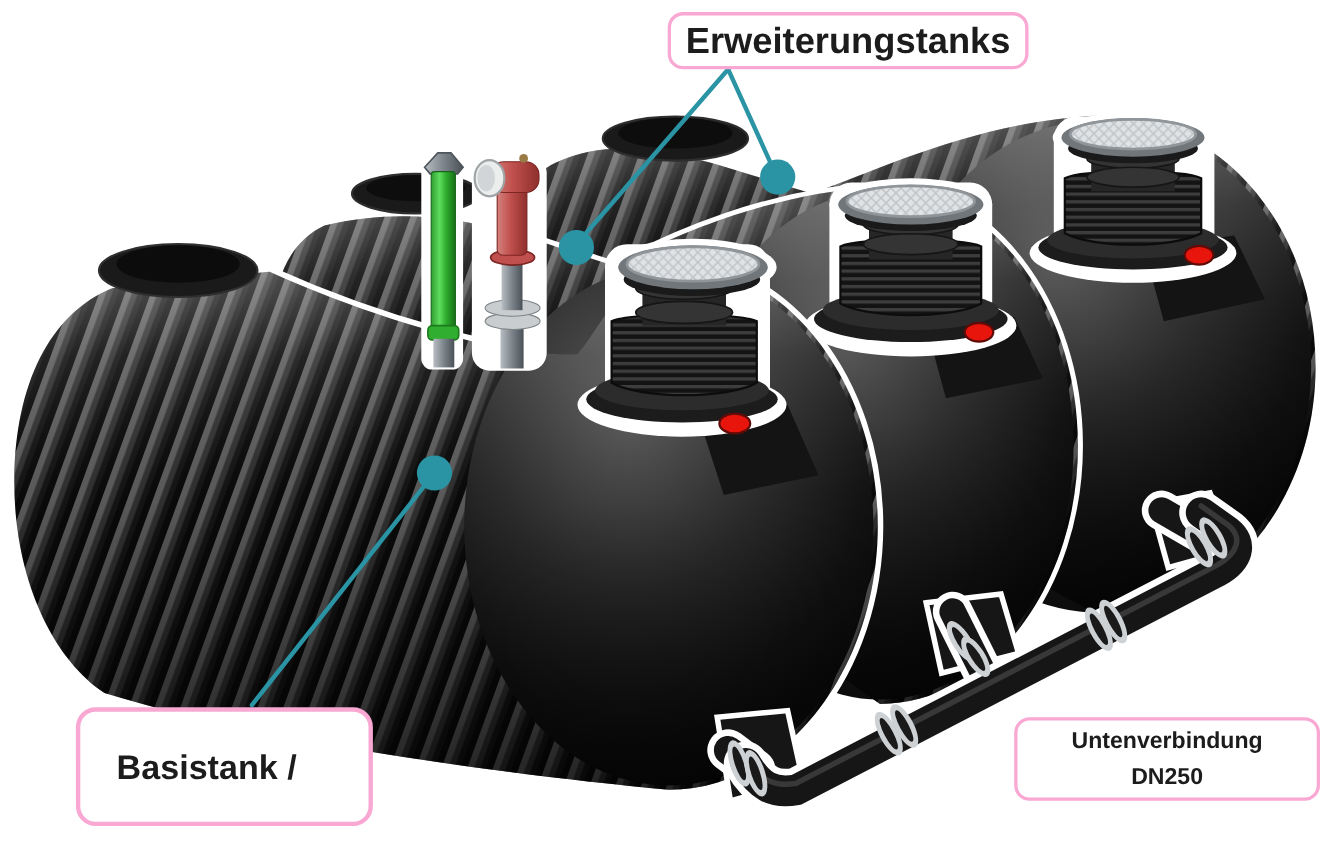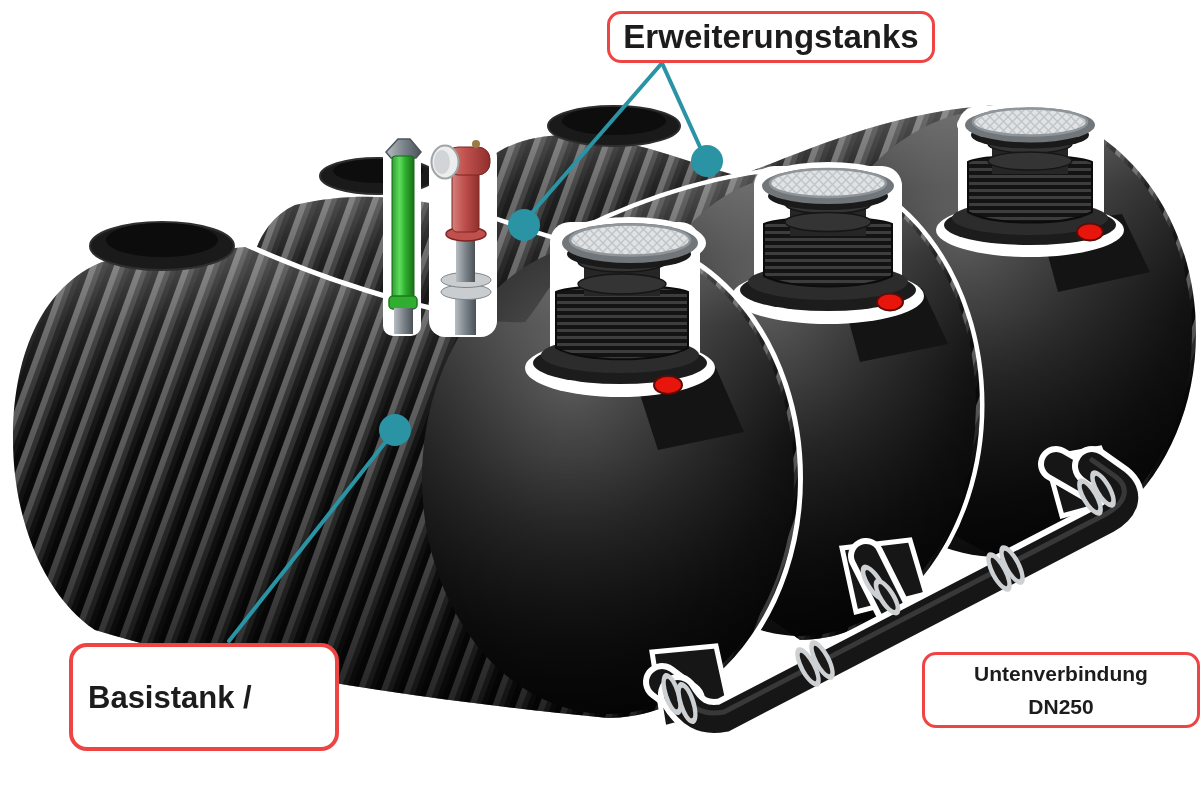--- a/index.html
+++ b/index.html
@@ -1,24 +1,24 @@
 <!DOCTYPE html>
 <html><head>
 <meta charset="utf-8">
 <style>
   html,body{margin:0;padding:0;background:#ffffff;}
   .stage{position:relative;width:1200px;height:786px;background:#ffffff;overflow:hidden;
          font-family:"Liberation Sans","DejaVu Sans",sans-serif;}
   .scene{position:absolute;left:0;top:0;}
-  .callout-box{position:absolute;box-sizing:border-box;background:#ffffff;border:3px solid #ef4444;
+  .callout-box{position:absolute;box-sizing:border-box;background:#ffffff;border:3px solid #f9a8d4;
                border-radius:14px;color:#1c1c1c;font-weight:600;display:flex;flex-direction:column;
                align-items:center;justify-content:center;}
   #lbl-exp{left:607px;top:11px;width:328px;height:52px;font-size:33px;}
   #lbl-base{left:69px;top:643px;width:270px;height:108px;border-radius:18px;border-width:4px;
-            align-items:flex-start;padding-left:15px;font-size:31px;line-height:45px;}
+            align-items:flex-start;padding-left:33px;font-size:31px;line-height:45px;}
   #lbl-conn{left:922px;top:652px;width:278px;height:76px;font-size:21px;line-height:33px;}
 </style>
 </head>
 <body>
 
 <div class="stage">
 
 <svg class="scene" width="1200" height="786" viewBox="0 0 1200 786">
   <defs>
     <pattern id="ribs" width="22" height="22" patternUnits="userSpaceOnUse" patternTransform="rotate(20)">

